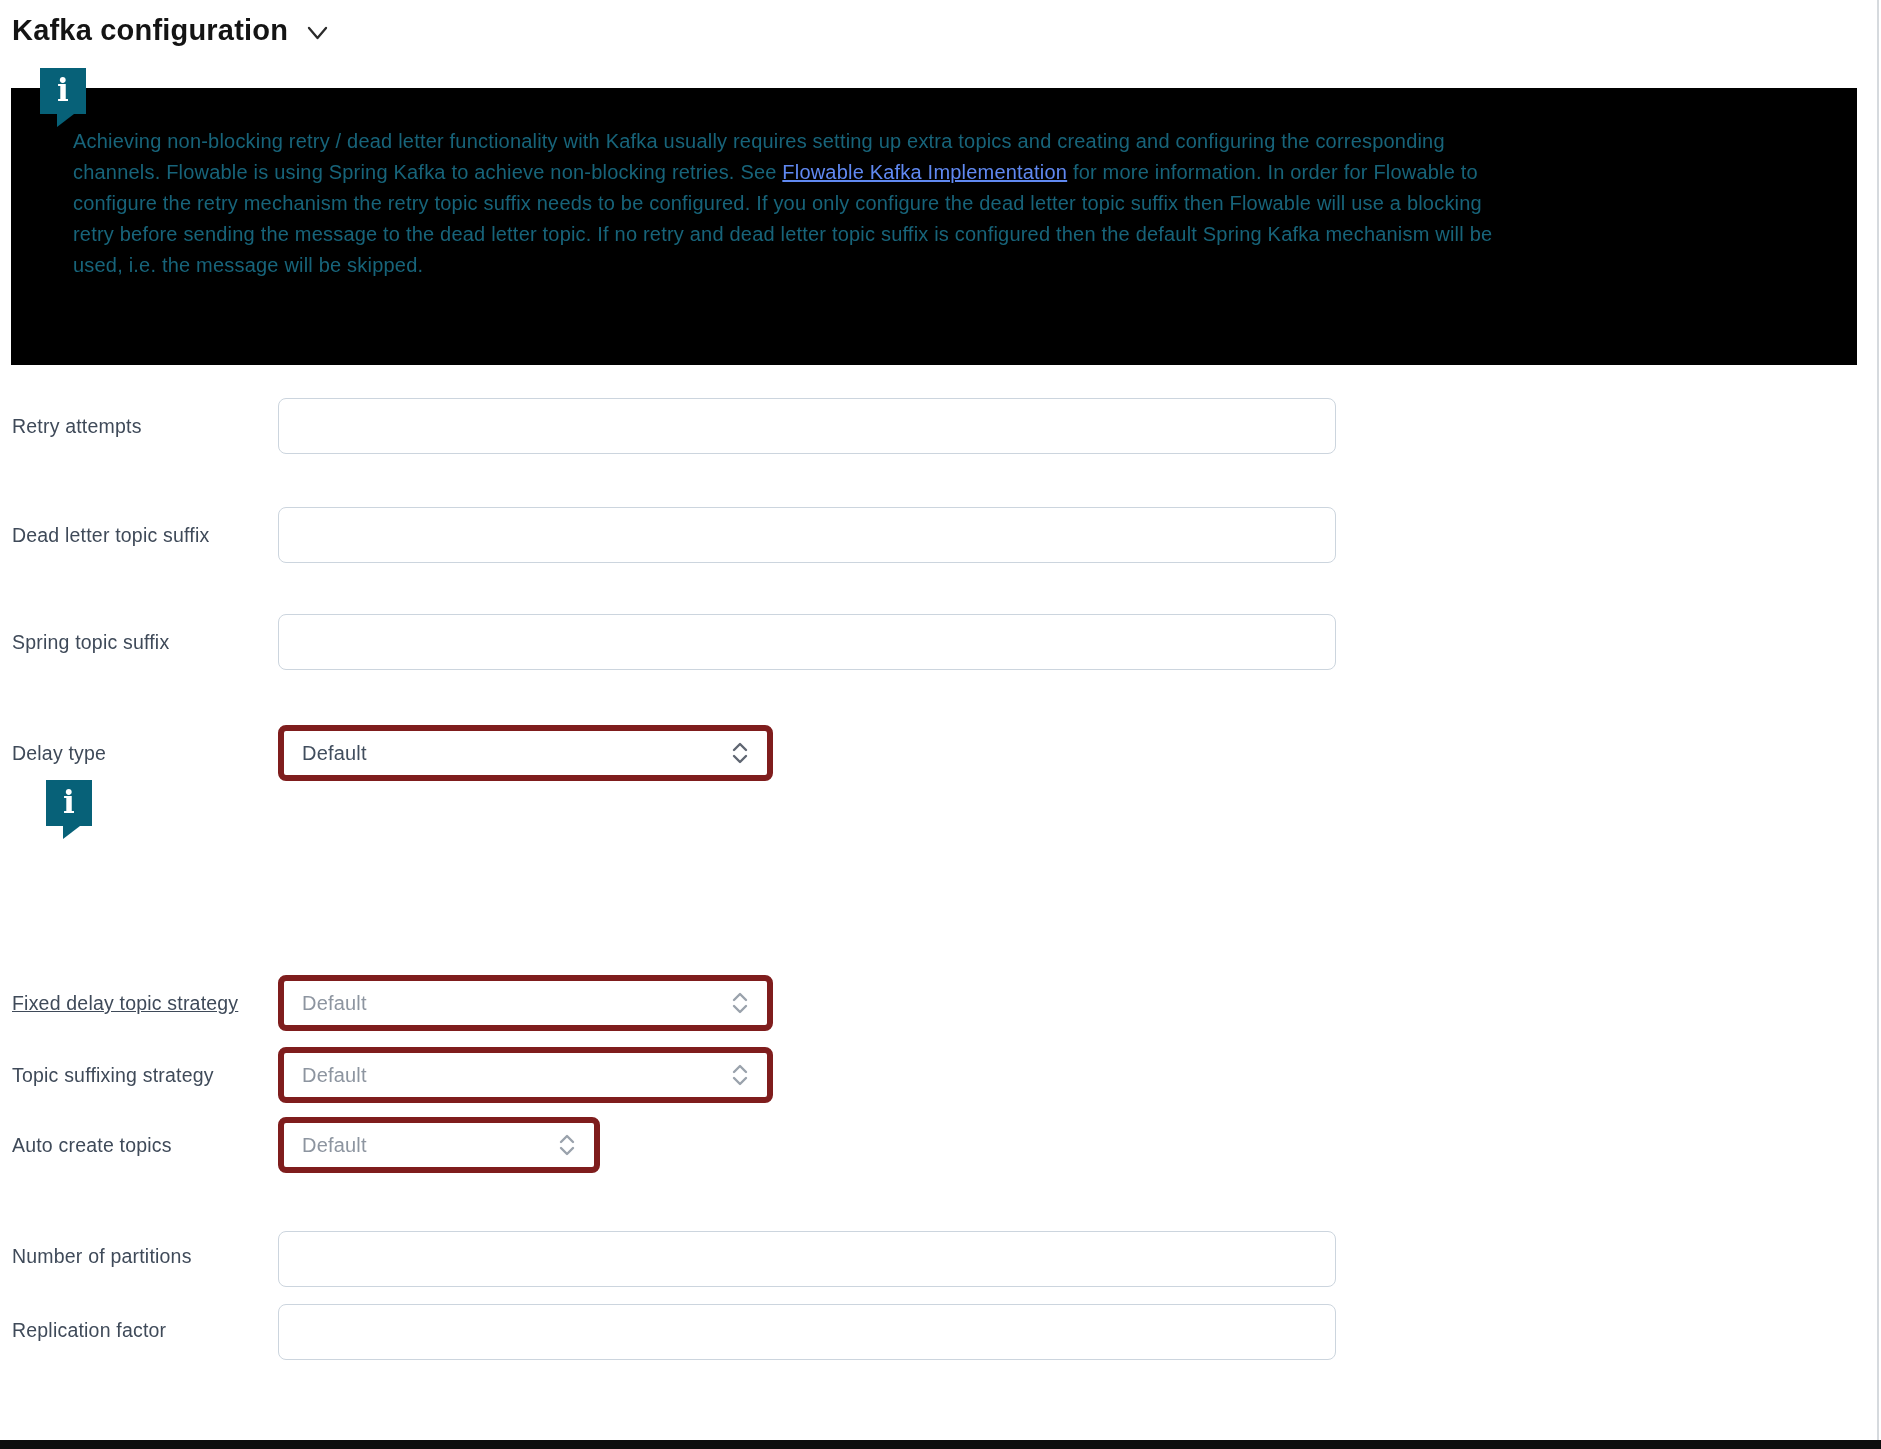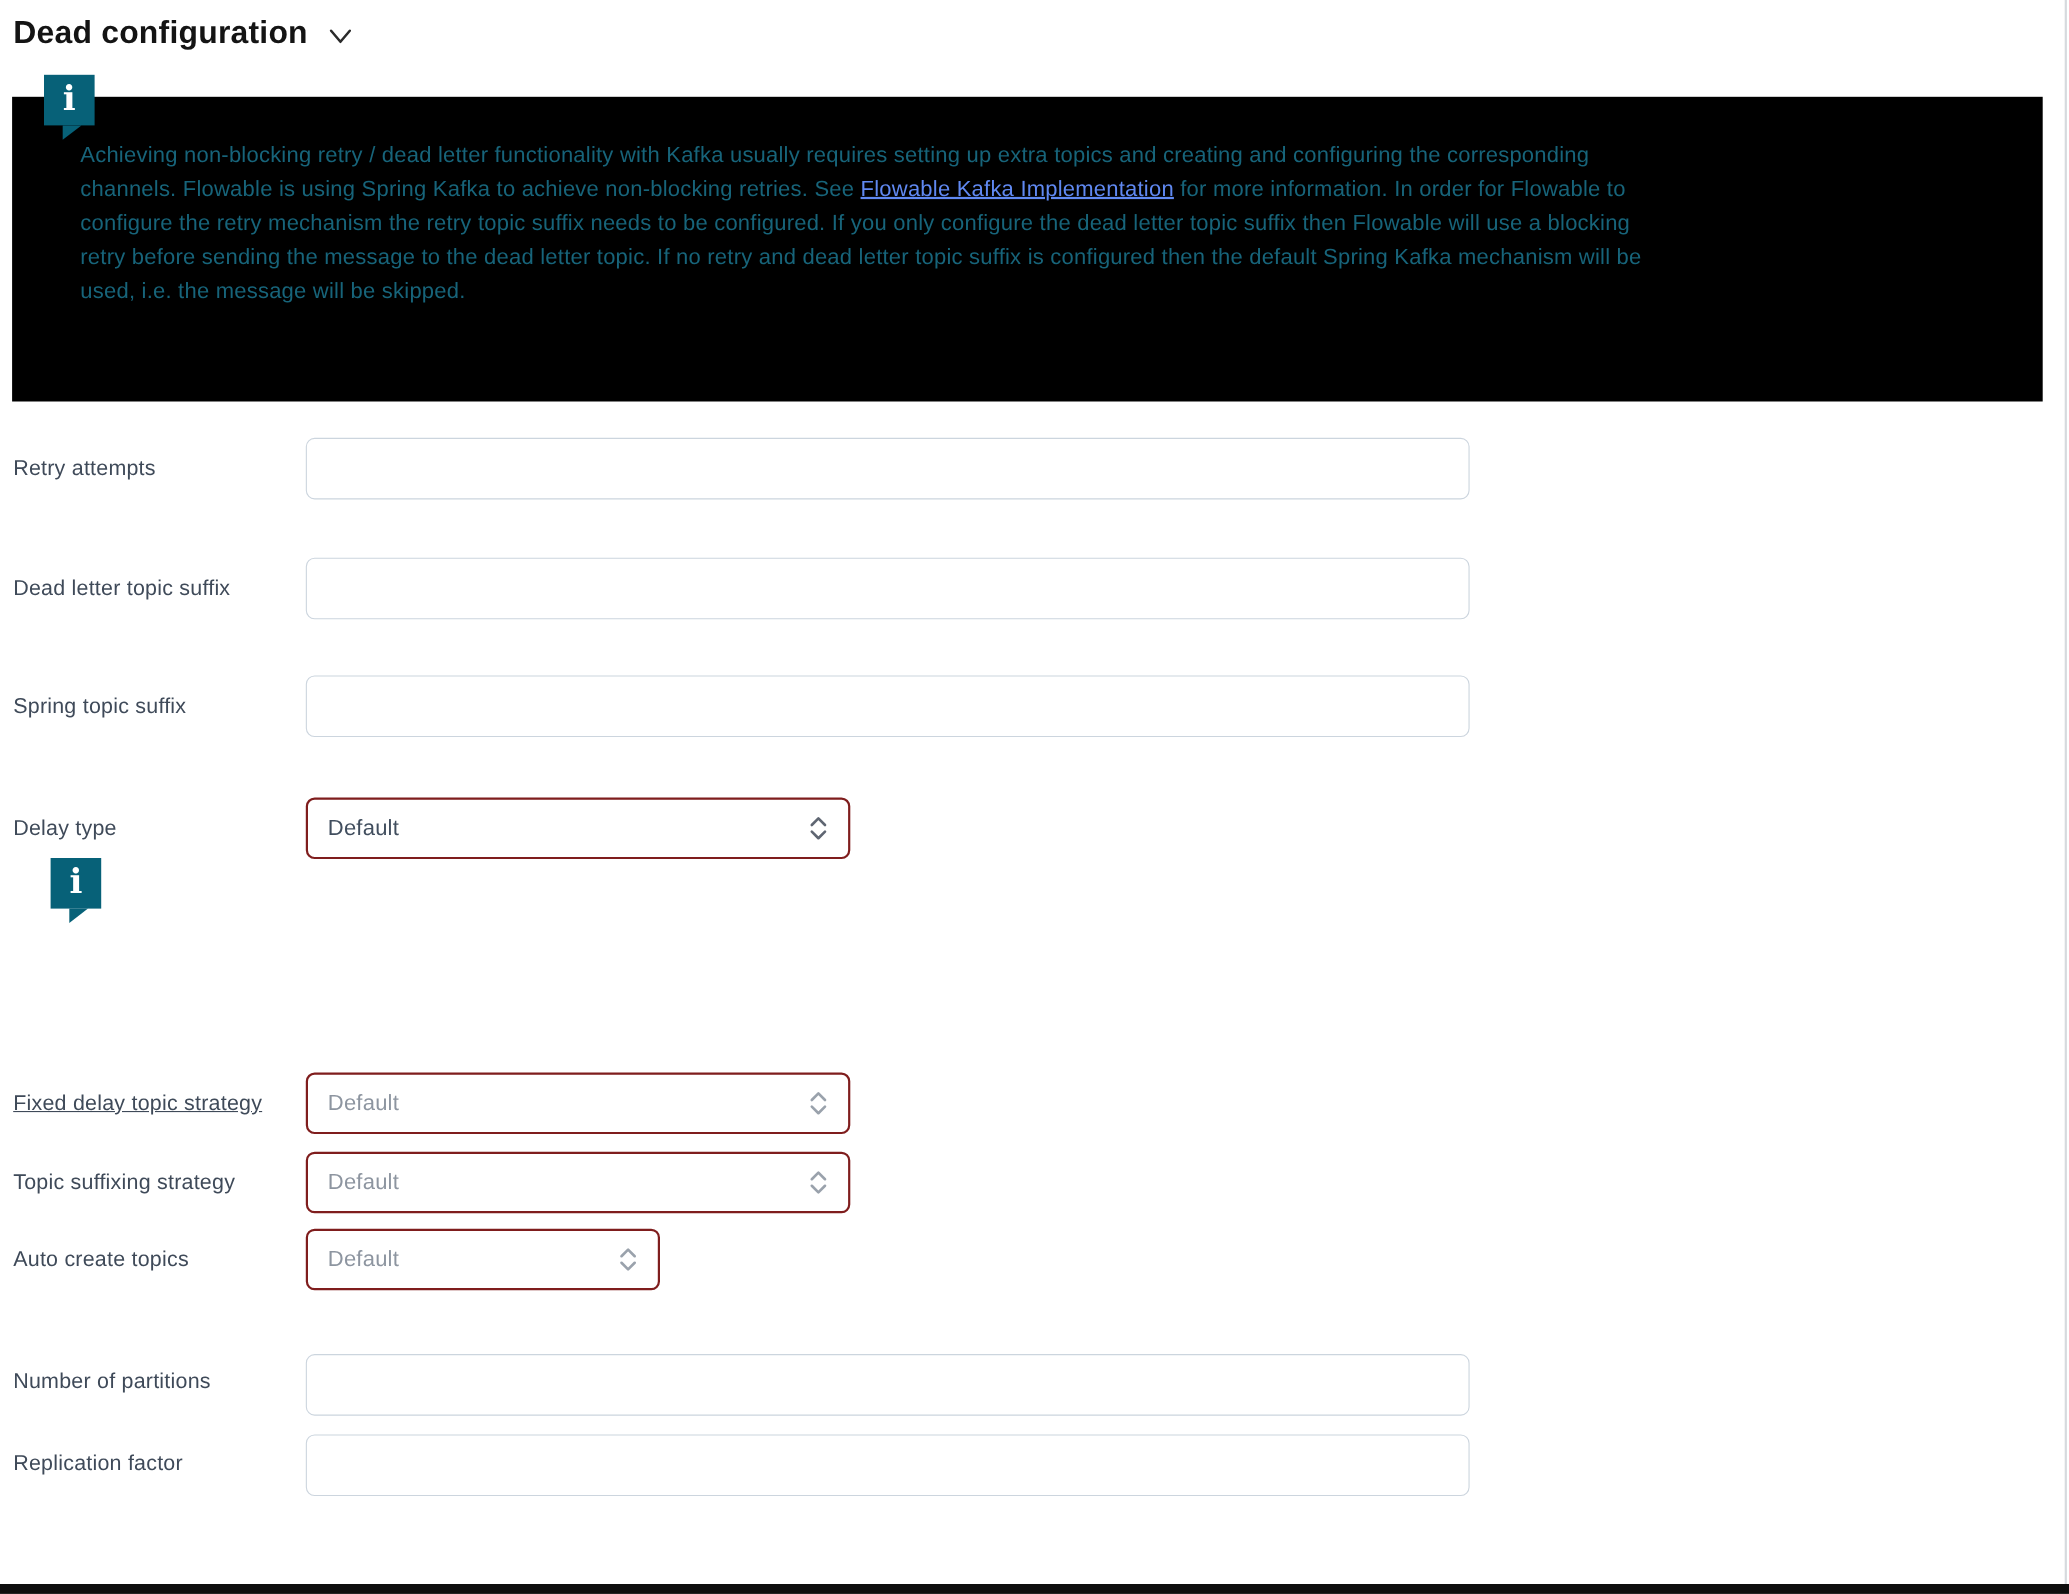--- a/index.html
+++ b/index.html
@@ -107,21 +107,21 @@
     font-size: 20px;
     color: #3f4a59;
     outline: none;
   }
   .select {
     position: absolute;
     left: 278px;
     width: 495px;
     height: 56px;
     box-sizing: border-box;
-    border: 2px solid #7f1d1d;
+    border: 6px solid #7f1d1d;
     border-radius: 8px;
     background: #ffffff;
     display: flex;
     align-items: center;
     justify-content: space-between;
     padding: 0 16px 0 18px;
     font-size: 20px;
     cursor: pointer;
   }
   .select .val { color: #414e5e; letter-spacing: 0.2px; }
@@ -148,21 +148,21 @@
     height: 9px;
     background: #0e0e0e;
   }
 </style>
 </head>
 <body>
 
 <div class="page">
 
   <div class="section-header">
-    <h1 class="section-title">Dead configuration</h1>
+    <h1 class="section-title">Kafka configuration</h1>
     <svg class="chevron-down" width="27" height="27" viewBox="0 0 27 27" fill="none">
       <polyline points="5,9 13.5,19 22,9" stroke="#2b2b2b" stroke-width="2.3" stroke-linecap="round" stroke-linejoin="round" fill="none"></polyline>
     </svg>
   </div>
 
   <div class="infobox ib1">
     <p class="ib-text"><span>Achieving non-blocking retry / dead letter functionality with Kafka usually requires setting up extra topics and creating and configuring the corresponding channels. Flowable is using Spring Kafka to achieve non-blocking retries. See </span><a class="ib-link" href="#">Flowable Kafka Implementation</a><span> for more information. In order for Flowable to configure the retry mechanism the retry topic suffix needs to be configured. If you only configure the dead letter topic suffix then Flowable will use a blocking retry before sending the message to the dead letter topic. If no retry and dead letter topic suffix is configured then the default Spring Kafka mechanism will be used, i.e. the message will be skipped.</span></p>
   </div>
   <div class="info-icon icon1">
       <span class="glyph">i</span>

